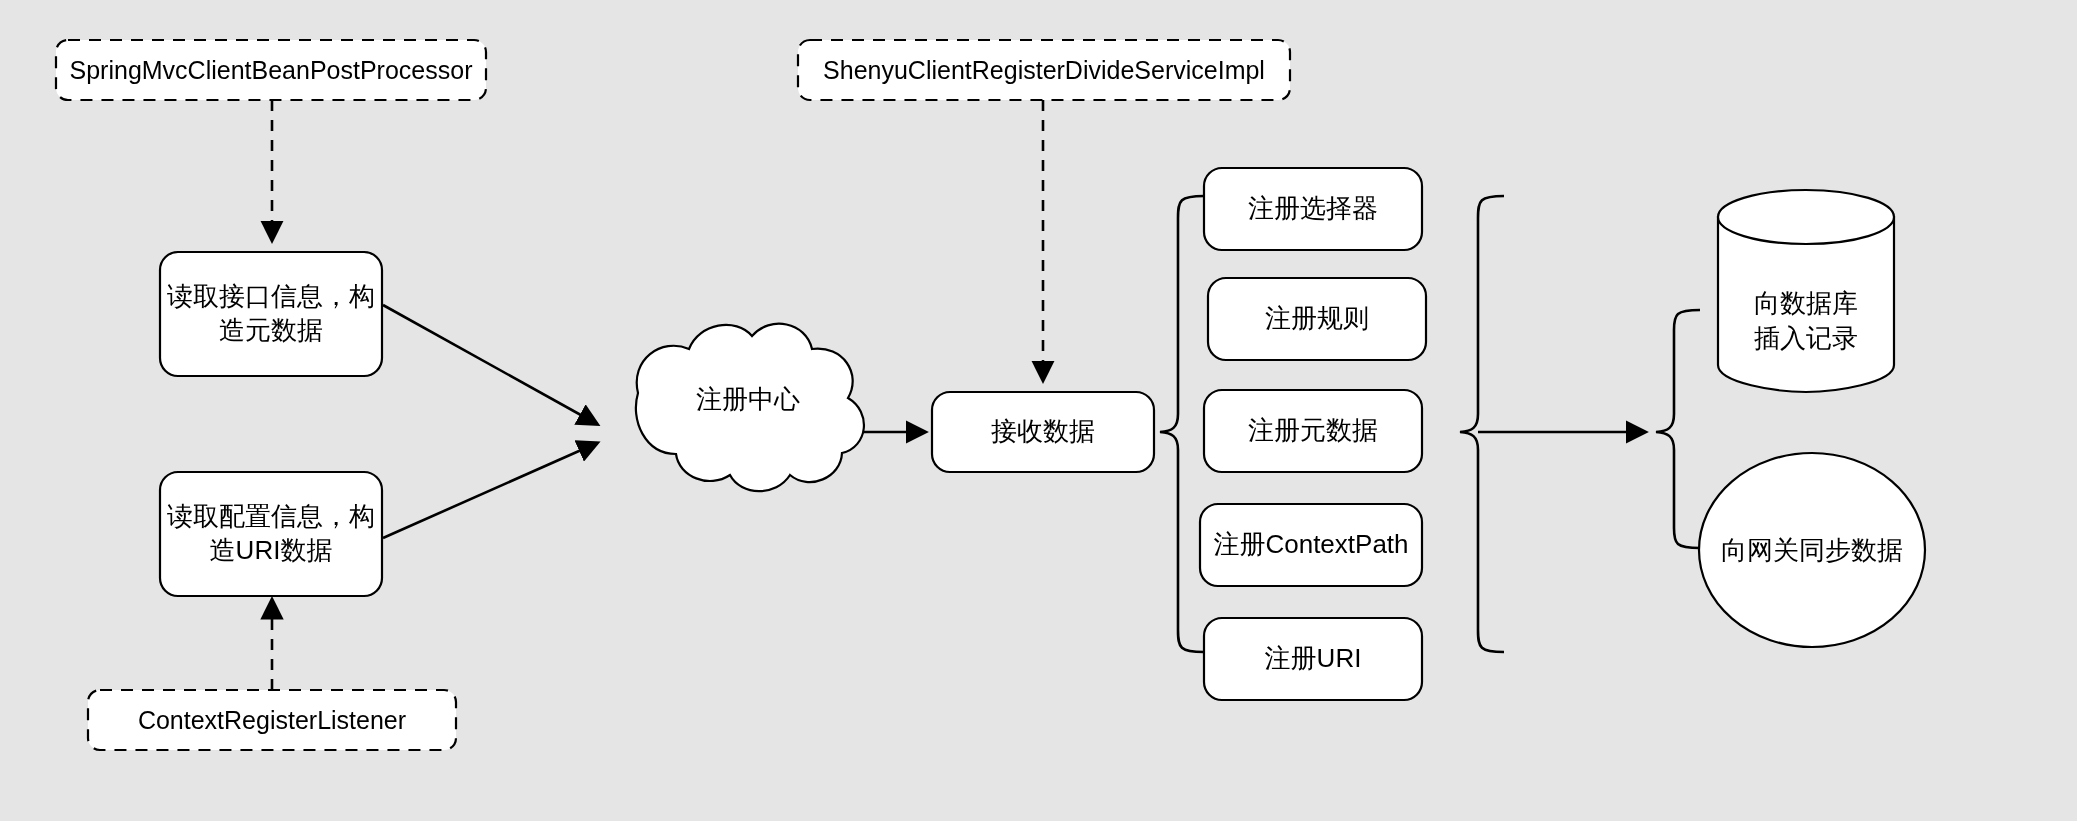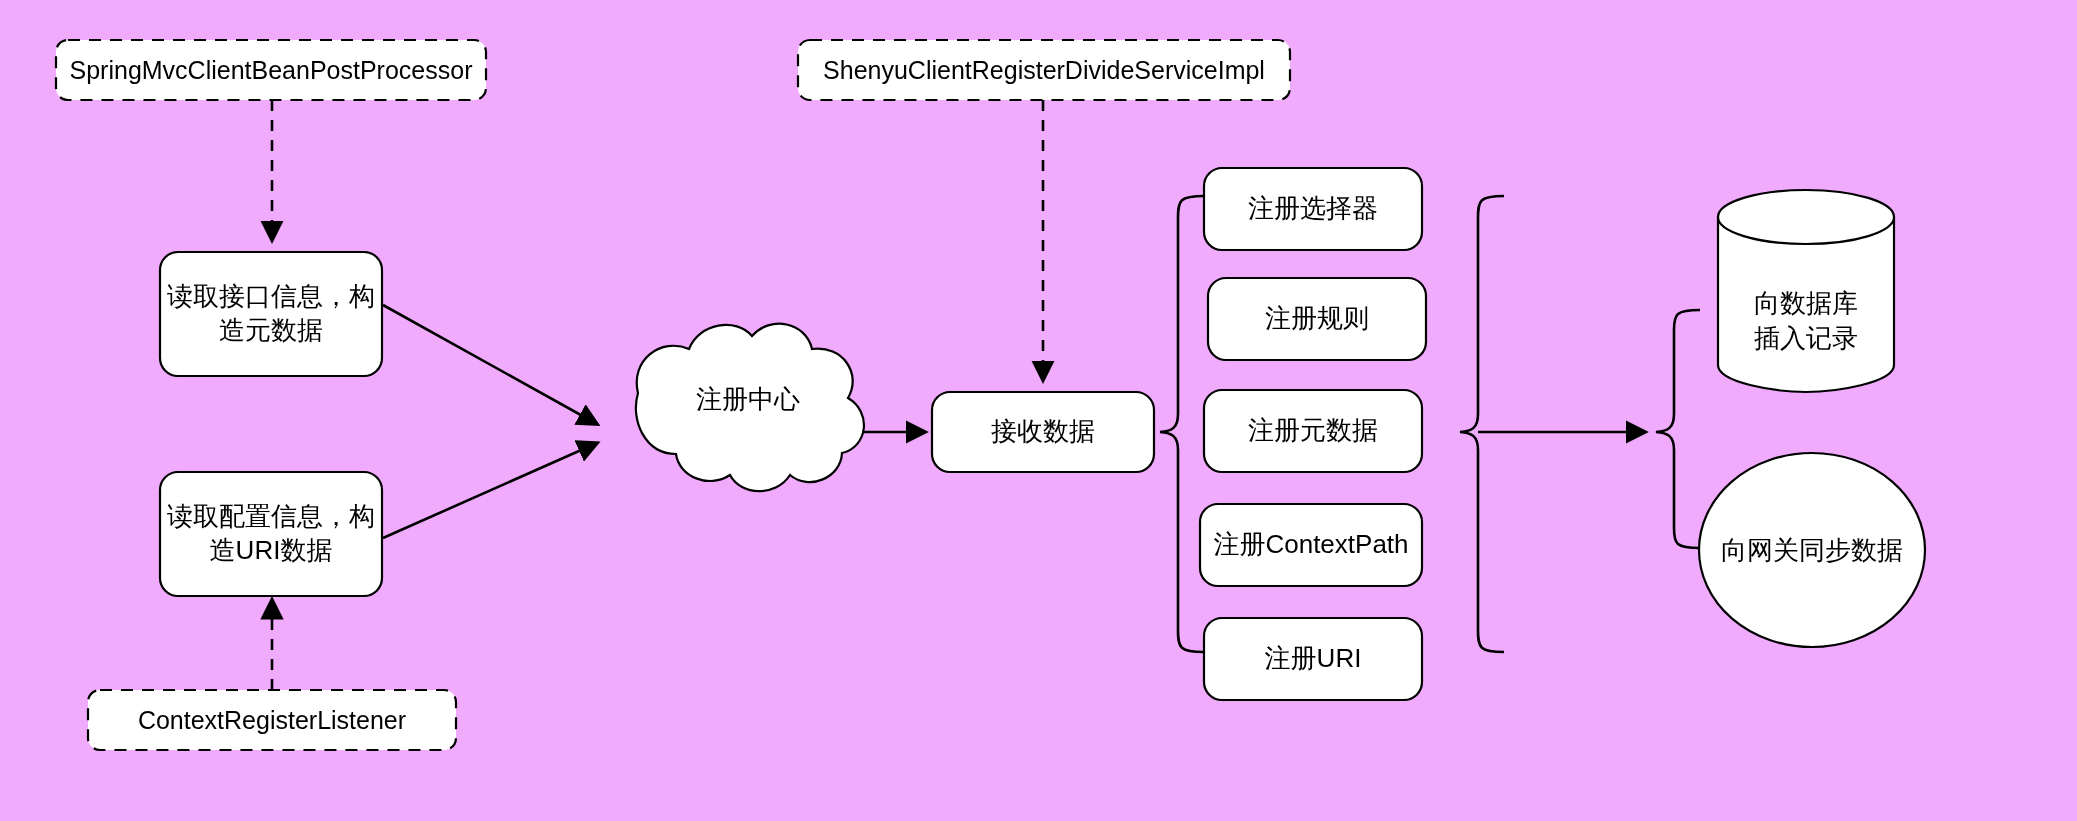--- a/index.html
+++ b/index.html
@@ -4,21 +4,21 @@
 <style>
   html, body {
     margin: 0;
     padding: 0;
     background: #ffffff;
   }
   #diagram-root {
     position: relative;
     width: 2077px;
     height: 821px;
-    background: #f0abfc;
+    background: #e5e5e5;
     font-family: "Liberation Sans", "DejaVu Sans", sans-serif;
     overflow: hidden;
   }
   svg#diagram-svg {
     display: block;
     width: 2077px;
     height: 821px;
   }
   .shape-stroke {
     fill: #ffffff;

